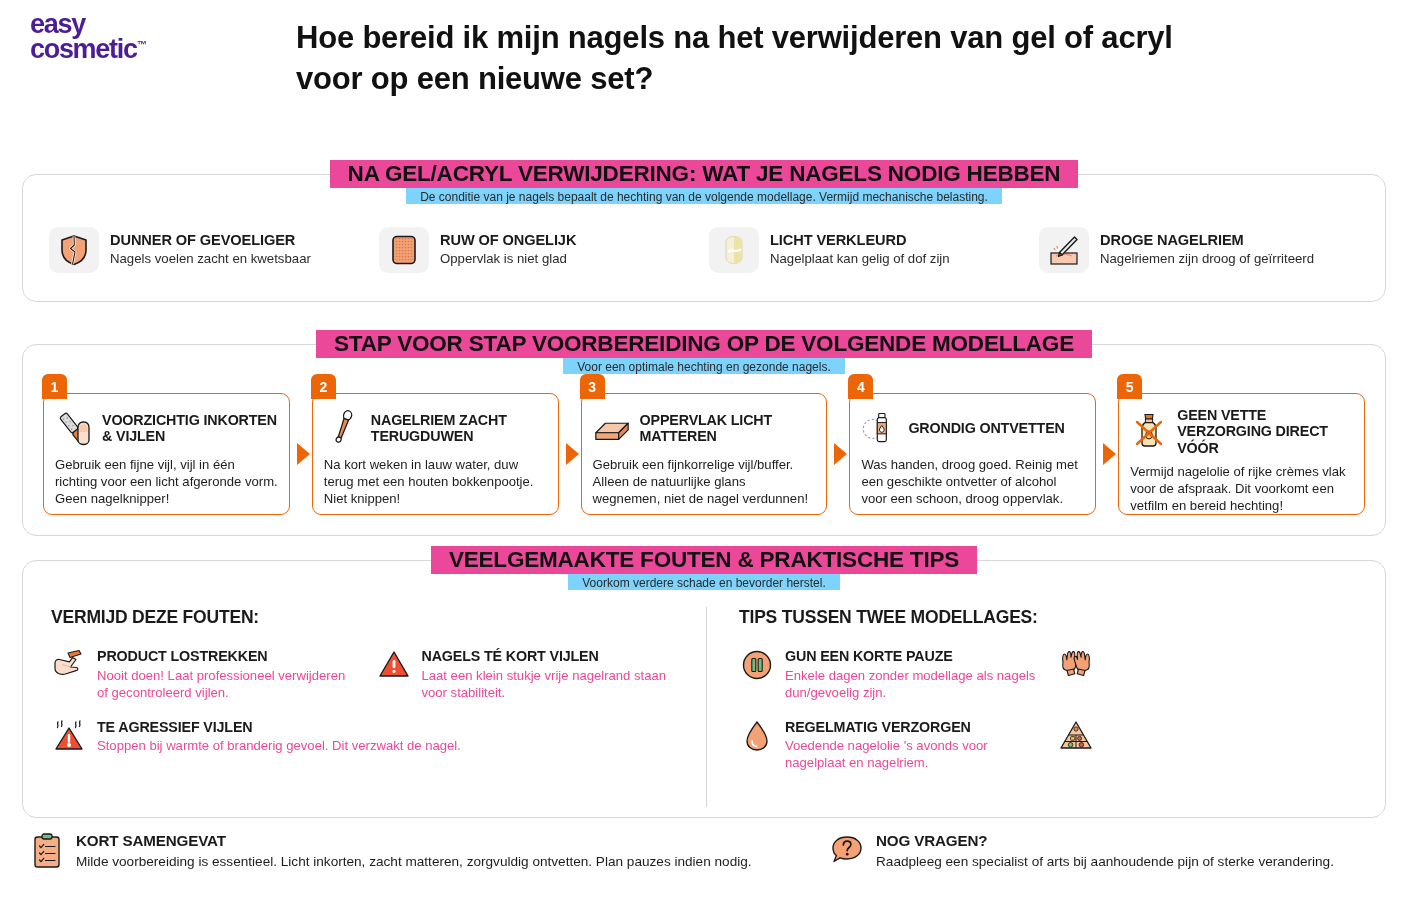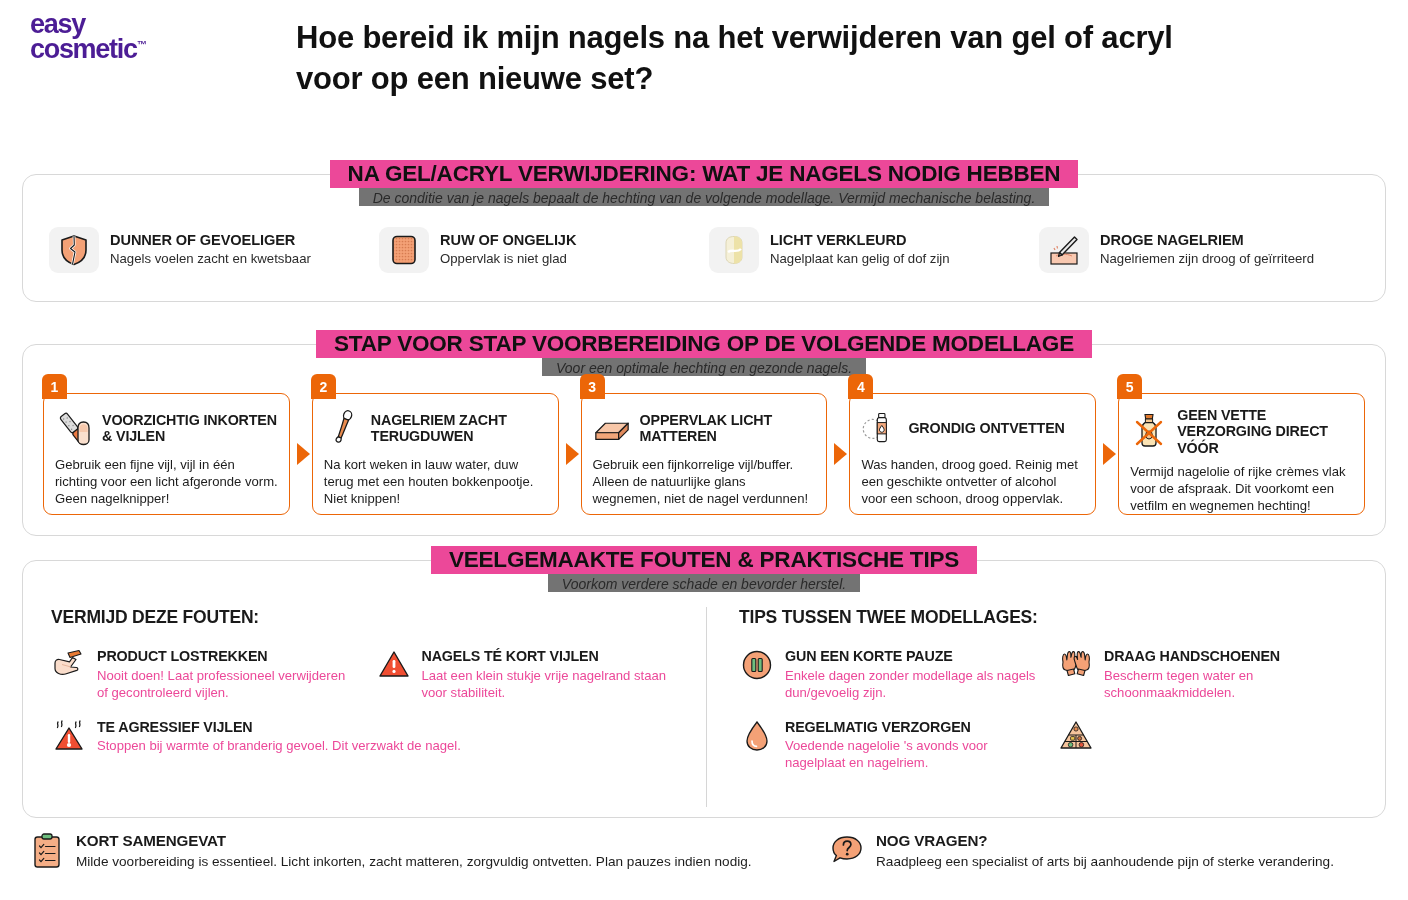--- a/index.html
+++ b/index.html
@@ -37,22 +37,22 @@
   .section-head {
     position: absolute; top: -15px; left: 0; right: 0;
     display: flex; flex-direction: column; align-items: center;
   }
   .section-title {
     background: #ec4899; padding: 0 18px;
     font-size: 22.5px; font-weight: 700; letter-spacing: -0.2px;
     color: #111; white-space: nowrap; line-height: 1.25;
   }
   .section-sub {
-    background: #737373; padding: 2px 14px 0;
-    font-size: 14px; color: #2a2a2a; white-space: nowrap; font-style: italic;
+    background: #7dd3fc; padding: 2px 14px 0;
+    font-size: 12px; color: #2a2a2a; white-space: nowrap;
   }
 
   
   #sec-conditions { top: 174px; height: 128px; }
   .cond-row {
     position: absolute; top: 52px; left: 26px; right: 26px;
     display: flex; justify-content: space-between; gap: 10px;
   }
   .cond-item { display: flex; align-items: center; gap: 11px; width: 25%; }
   .cond-ico {
@@ -306,21 +306,21 @@
               <svg width="38" height="40" viewBox="0 0 38 40">
                 <path d="M15 3.5 L23 3.5 L22.3 8 L15.7 8 Z" fill="#E07A2E" stroke="#1a1a1a" stroke-width="1.1"></path>
                 <rect x="15.4" y="8" width="7.2" height="3.6" fill="#F3C68F" stroke="#1a1a1a" stroke-width="1"></rect>
                 <path d="M12 17 C12 13.5 15 11.6 15 11.6 L23 11.6 C23 11.6 26 13.5 26 17 L26 32 C26 34 24.6 35 23 35 L15 35 C13.4 35 12 34 12 32 Z" fill="#FAE3B4" stroke="#1a1a1a" stroke-width="1.3"></path>
                 <ellipse cx="19" cy="24" rx="3.3" ry="4" fill="#F3C68F" stroke="#1a1a1a" stroke-width="1"></ellipse>
                 <path d="M7 11 L31 33 M31 11 L7 33" stroke="#EC6608" stroke-width="2.4" stroke-linecap="round"></path>
               </svg>
             </div>
             <div class="step-title">GEEN VETTE VERZORGING DIRECT VÓÓR</div>
           </div>
-          <div class="step-desc">Vermijd nagelolie of rijke crèmes vlak voor de afspraak. Dit voorkomt een vetfilm en wegnemen hechting!</div>
+          <div class="step-desc">Vermijd nagelolie of rijke crèmes vlak voor de afspraak. Dit voorkomt een vetfilm en bereid hechting!</div>
         </div>
       </div>
 
     </div>
   </div>
 
   <div class="section" id="sec-tips">
     <div class="section-head">
       <div class="section-title">VEELGEMAAKTE FOUTEN &amp; PRAKTISCHE TIPS</div>
       <div class="section-sub">Voorkom verdere schade en bevorder herstel.</div>
@@ -404,24 +404,20 @@
               <svg width="34" height="32" viewBox="0 0 34 32">
                 <g fill="#F4A176" stroke="#1a1a1a" stroke-width="1.1" stroke-linejoin="round">
                   <path d="M4 13 C3 9 4 5 5.5 5 C7 5 7.5 8 7.8 11 L8.2 8 C8.4 4.5 9 2.5 10.4 2.6 C11.8 2.7 12 4.8 11.8 8.3 L12.2 7.5 C12.6 4.2 13.4 2.4 14.7 2.6 C16 2.8 16 5 15.6 8.5 L15.4 10.5 C16.2 8.2 17.2 7 18.2 7.4 C19.3 7.9 19 10 18 13 L16.4 18 C15.4 21 13.4 22.5 10.6 22 L6.4 21 C4 20.4 3.2 17.6 4 13 Z"></path>
                   <path d="M8 21.5 L9.4 26.5 L15.8 24.8 L14.6 20 Z"></path>
                 </g>
                 <g fill="#F4A176" stroke="#1a1a1a" stroke-width="1.1" stroke-linejoin="round" transform="translate(34,0) scale(-1,1)">
                   <path d="M4 13 C3 9 4 5 5.5 5 C7 5 7.5 8 7.8 11 L8.2 8 C8.4 4.5 9 2.5 10.4 2.6 C11.8 2.7 12 4.8 11.8 8.3 L12.2 7.5 C12.6 4.2 13.4 2.4 14.7 2.6 C16 2.8 16 5 15.6 8.5 L15.4 10.5 C16.2 8.2 17.2 7 18.2 7.4 C19.3 7.9 19 10 18 13 L16.4 18 C15.4 21 13.4 22.5 10.6 22 L6.4 21 C4 20.4 3.2 17.6 4 13 Z"></path>
                   <path d="M8 21.5 L9.4 26.5 L15.8 24.8 L14.6 20 Z"></path>
                 </g>
               </svg>
-            </div>
-            <div class="pair-txt">
-              <div class="t">DRAAG HANDSCHOENEN</div>
-              <div class="d">Bescherm tegen water en schoonmaakmiddelen.</div>
             </div>
           </div>
         </div>
 
         <div class="pair-row">
           <div class="pair-cell">
             <div class="pair-ico">
               <svg width="28" height="32" viewBox="0 0 28 32">
                 <path d="M14 2 C14 2 4 15 4 21 C4 26.6 8.5 30 14 30 C19.5 30 24 26.6 24 21 C24 15 14 2 14 2 Z" fill="#F4A176" stroke="#1a1a1a" stroke-width="1.3"></path>
                 <path d="M9 21 C9 24.5 11 26.2 13.5 26.4" fill="none" stroke="#fff" stroke-width="1.7" stroke-linecap="round"></path>

